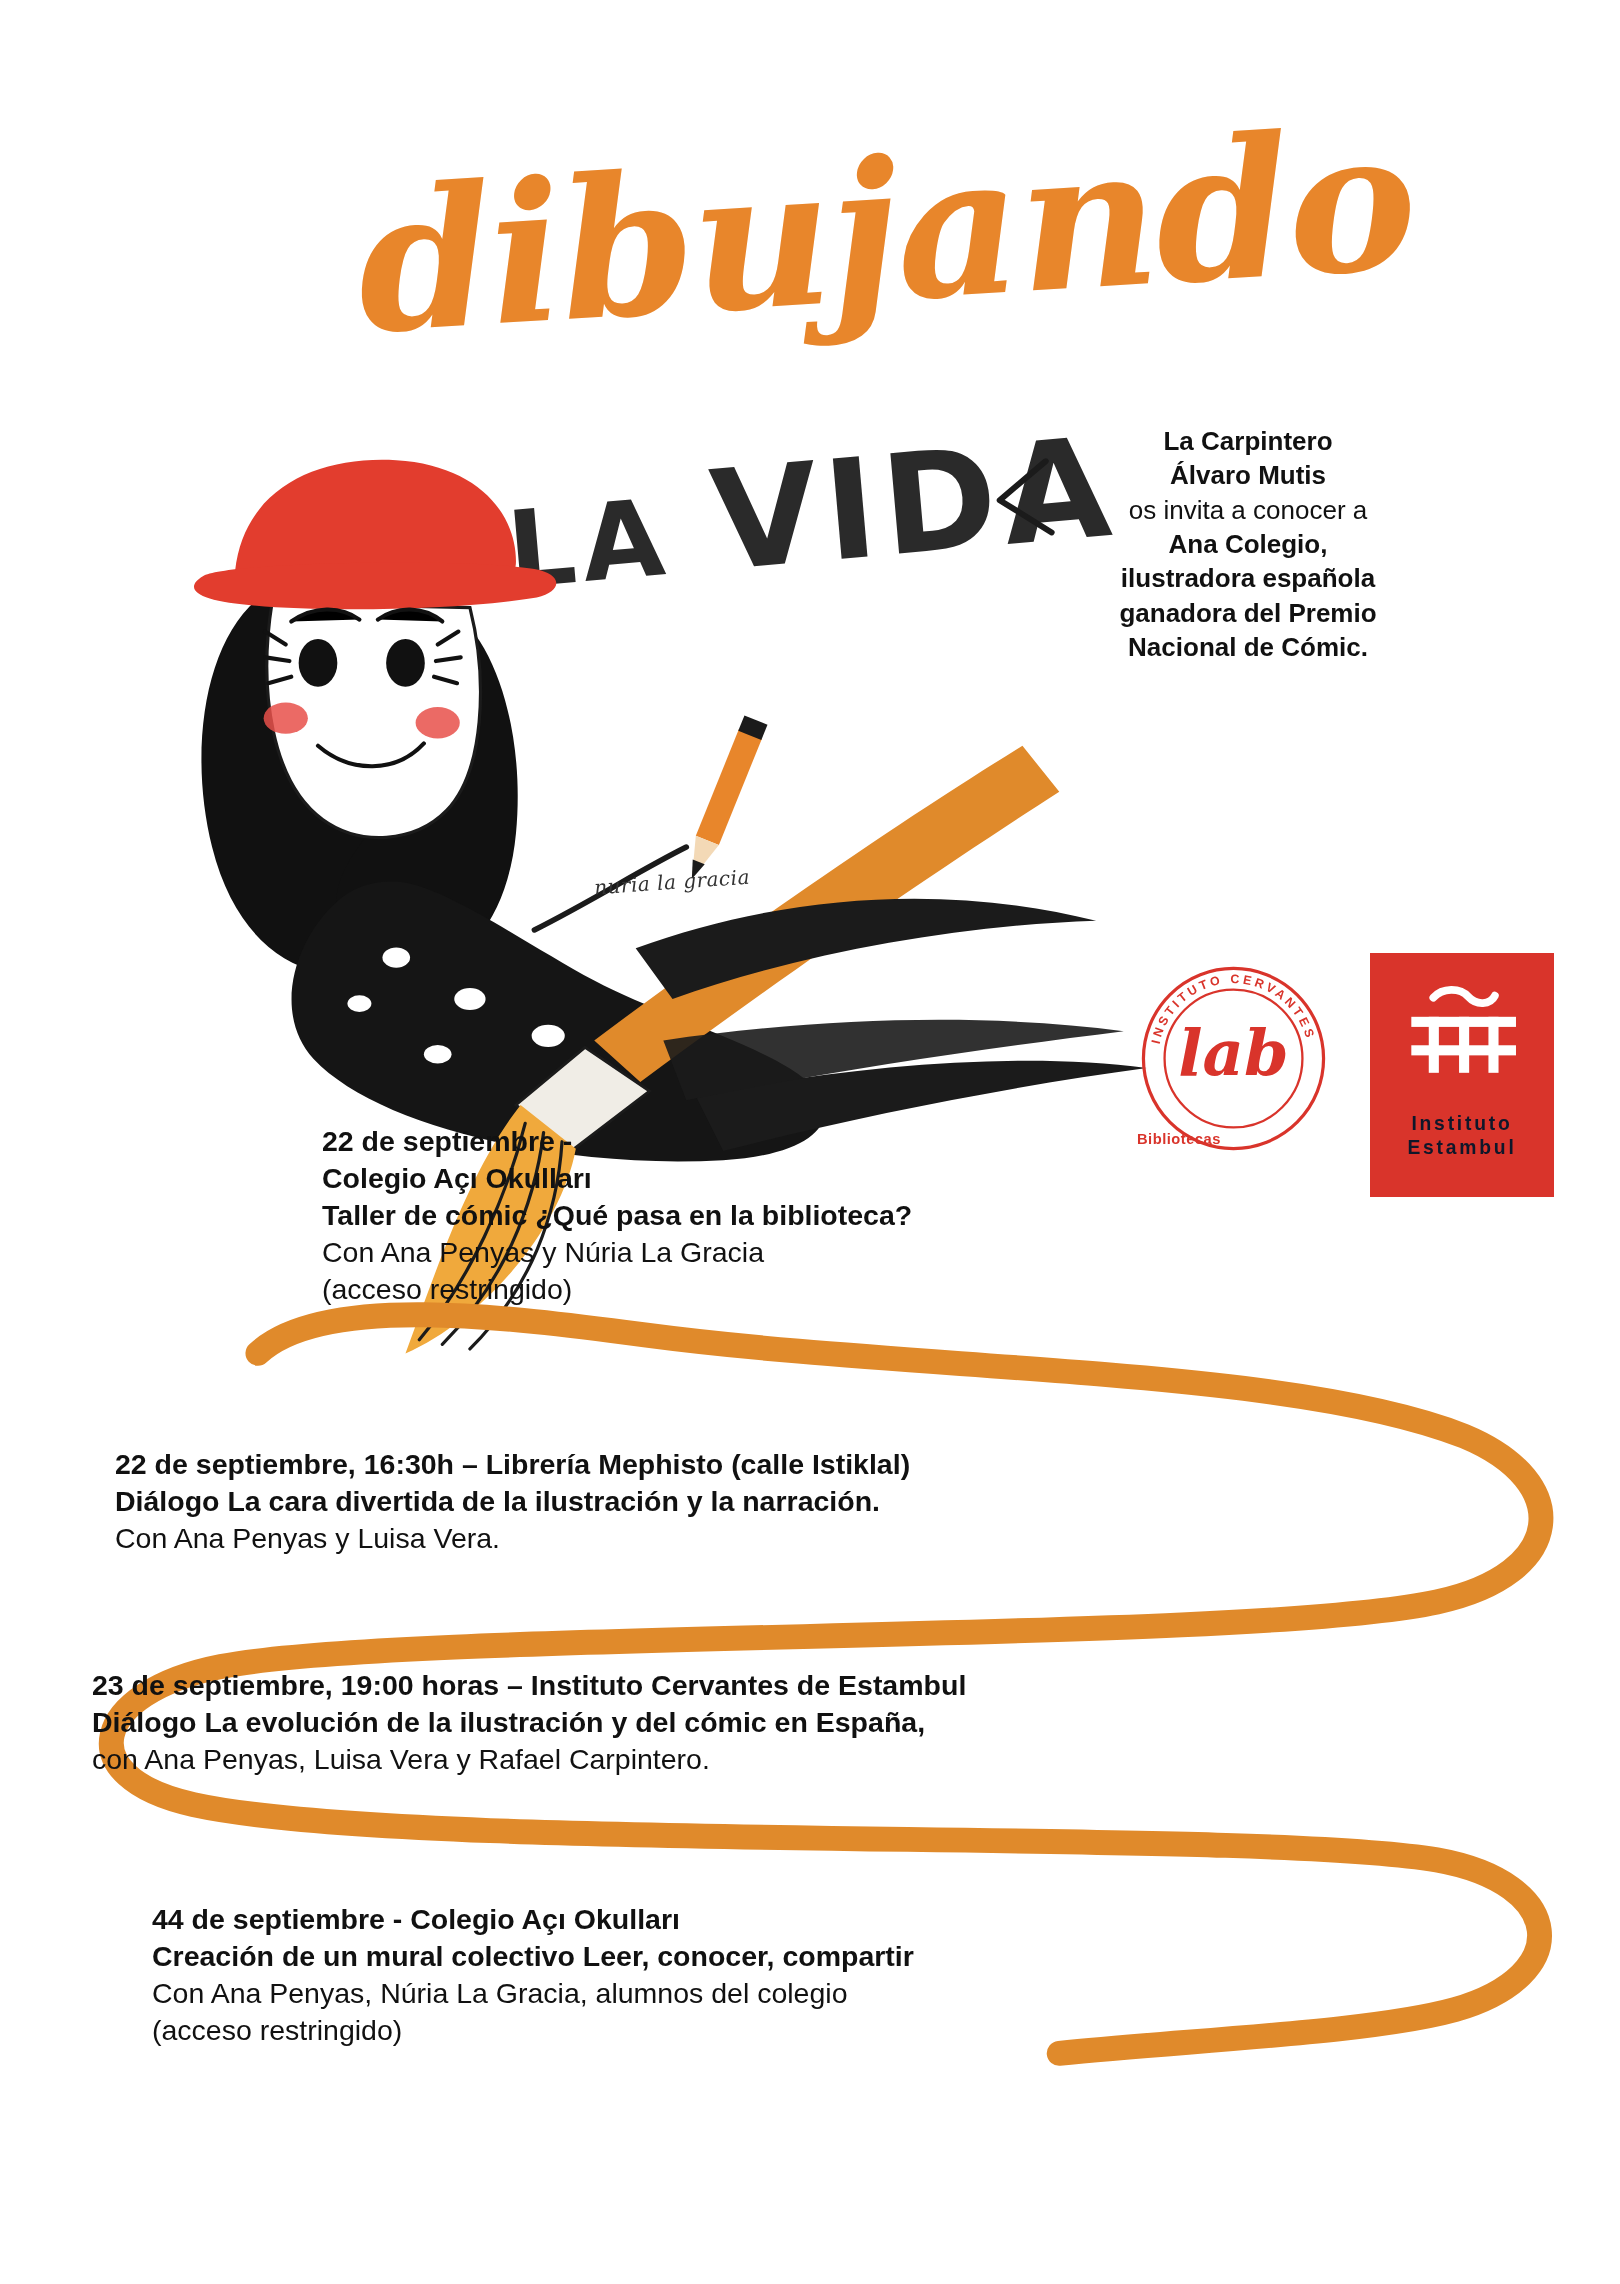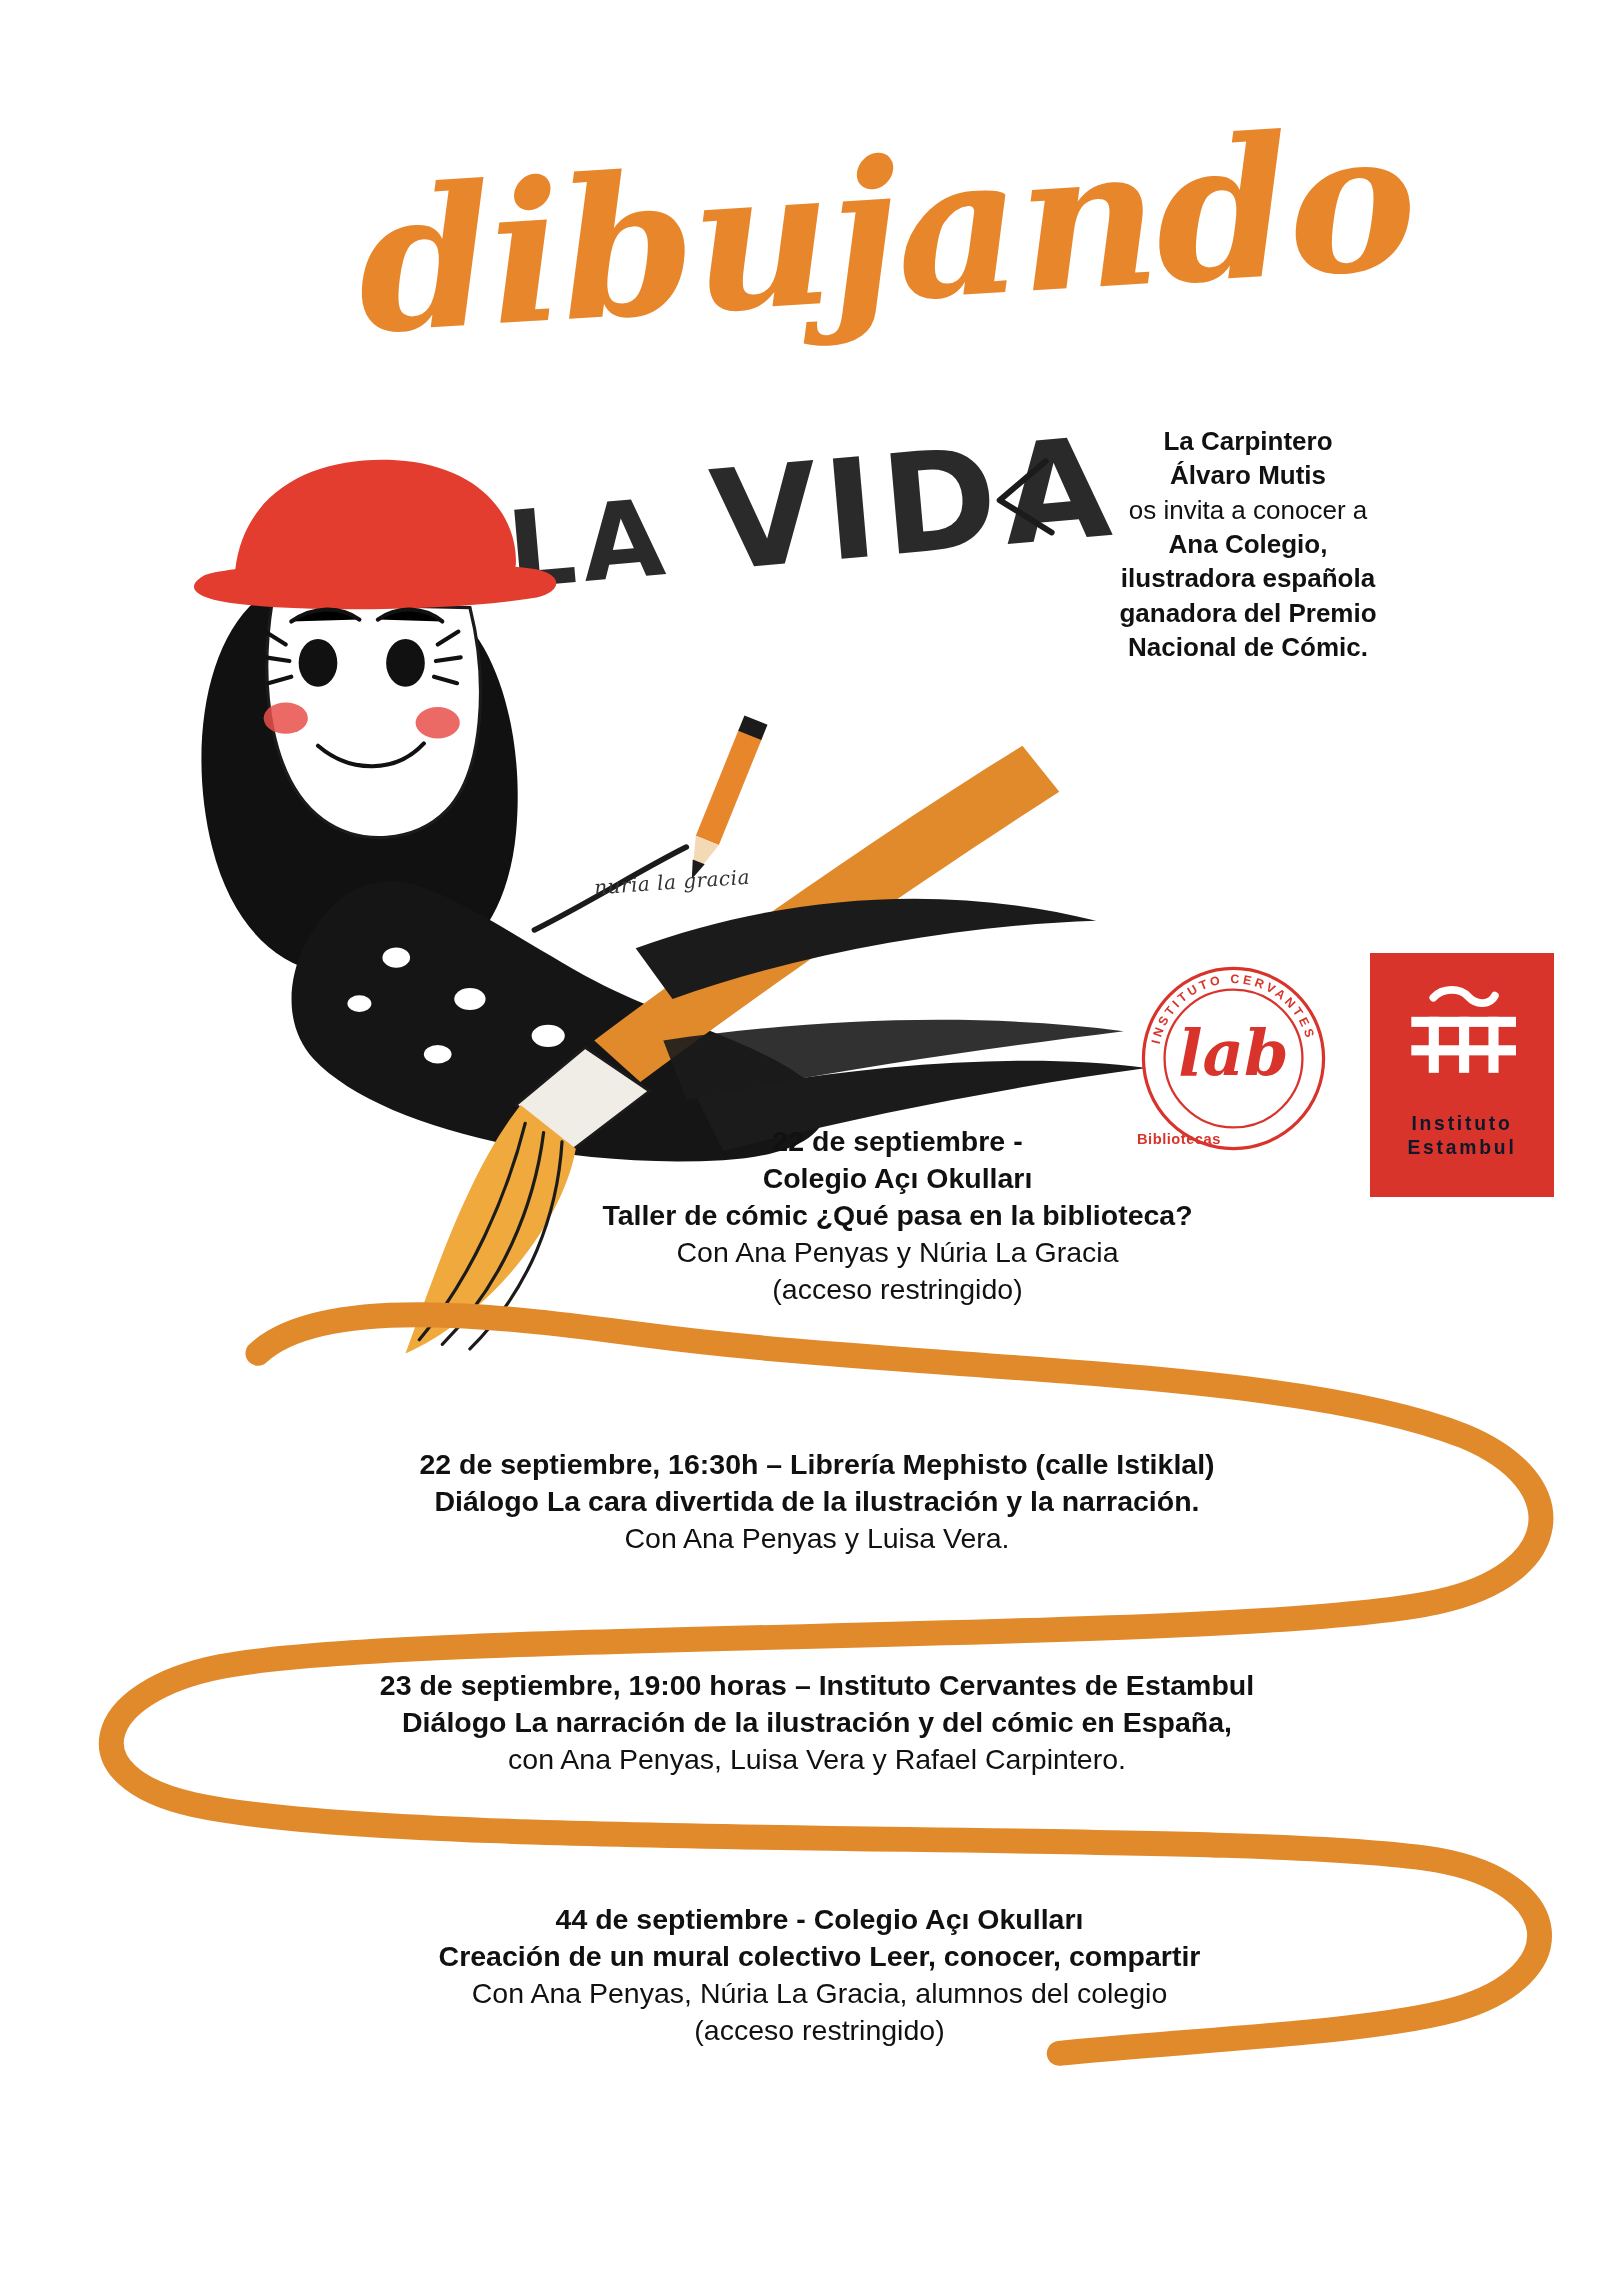--- a/index.html
+++ b/index.html
@@ -142,21 +142,21 @@
     color: #0f172a;
     font-size: 19.3px;
     font-weight: 700;
     letter-spacing: 2.8px;
     line-height: 1.28;
   }
 
   
   .event {
     position: absolute;
-    text-align: center;
+    text-align: left;
     line-height: 1.3;
   }
   .event .l {
     display: block;
   }
   .event .bold { font-weight: 700; }
   .event .reg { font-weight: 400; }
 
   #event-0 { left: 322px; top: 1123px; width: 1151px; font-size: 28.5px; }
   #event-1 { left: 115px; top: 1446px; width: 1404px; font-size: 28.5px; }
@@ -310,21 +310,21 @@
   </div>
 
   <div class="event" id="event-1">
     <span class="l bold">22 de septiembre, 16:30h  – Librería Mephisto (calle Istiklal)</span>
     <span class="l bold">Diálogo La cara divertida de la ilustración y la narración.</span>
     <span class="l reg">Con Ana Penyas y Luisa Vera.</span>
   </div>
 
   <div class="event" id="event-2">
     <span class="l bold">23 de septiembre, 19:00 horas – Instituto Cervantes de Estambul</span>
-    <span class="l bold">Diálogo La narración de la ilustración y del cómic en España,</span>
+    <span class="l bold">Diálogo La evolución de la ilustración y del cómic en España,</span>
     <span class="l reg">con Ana Penyas, Luisa Vera y Rafael Carpintero.</span>
   </div>
 
   <div class="event" id="event-3">
     <span class="l bold">44 de septiembre - Colegio Açı Okulları</span>
     <span class="l bold">Creación de un mural colectivo Leer, conocer, compartir</span>
     <span class="l reg">Con Ana Penyas, Núria La Gracia, alumnos del colegio</span>
     <span class="l reg">(acceso restringido)</span>
   </div>
 

